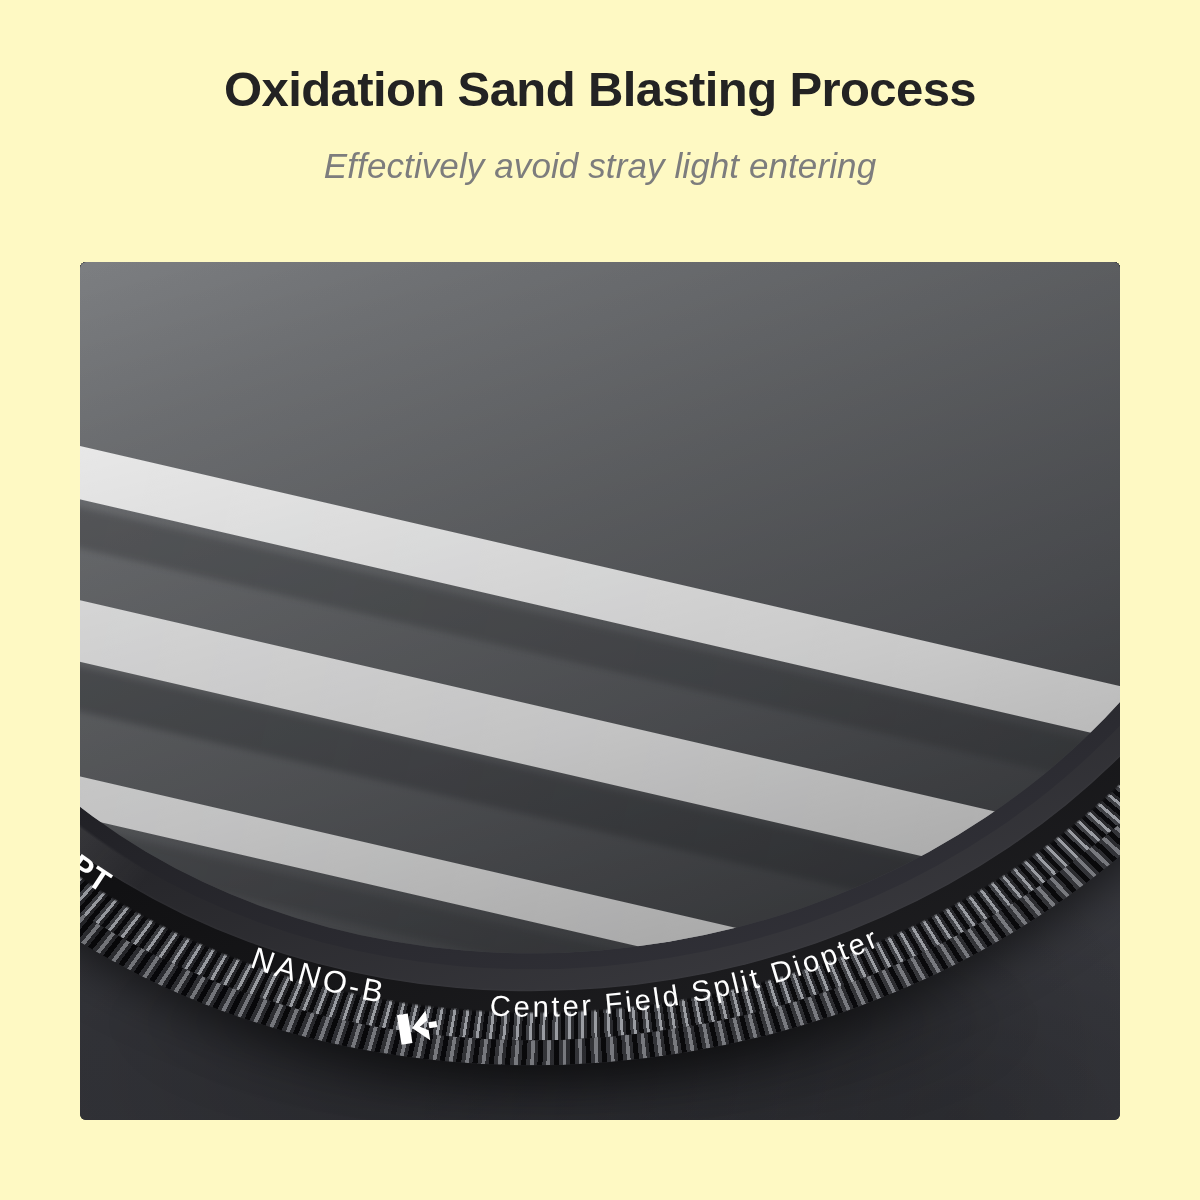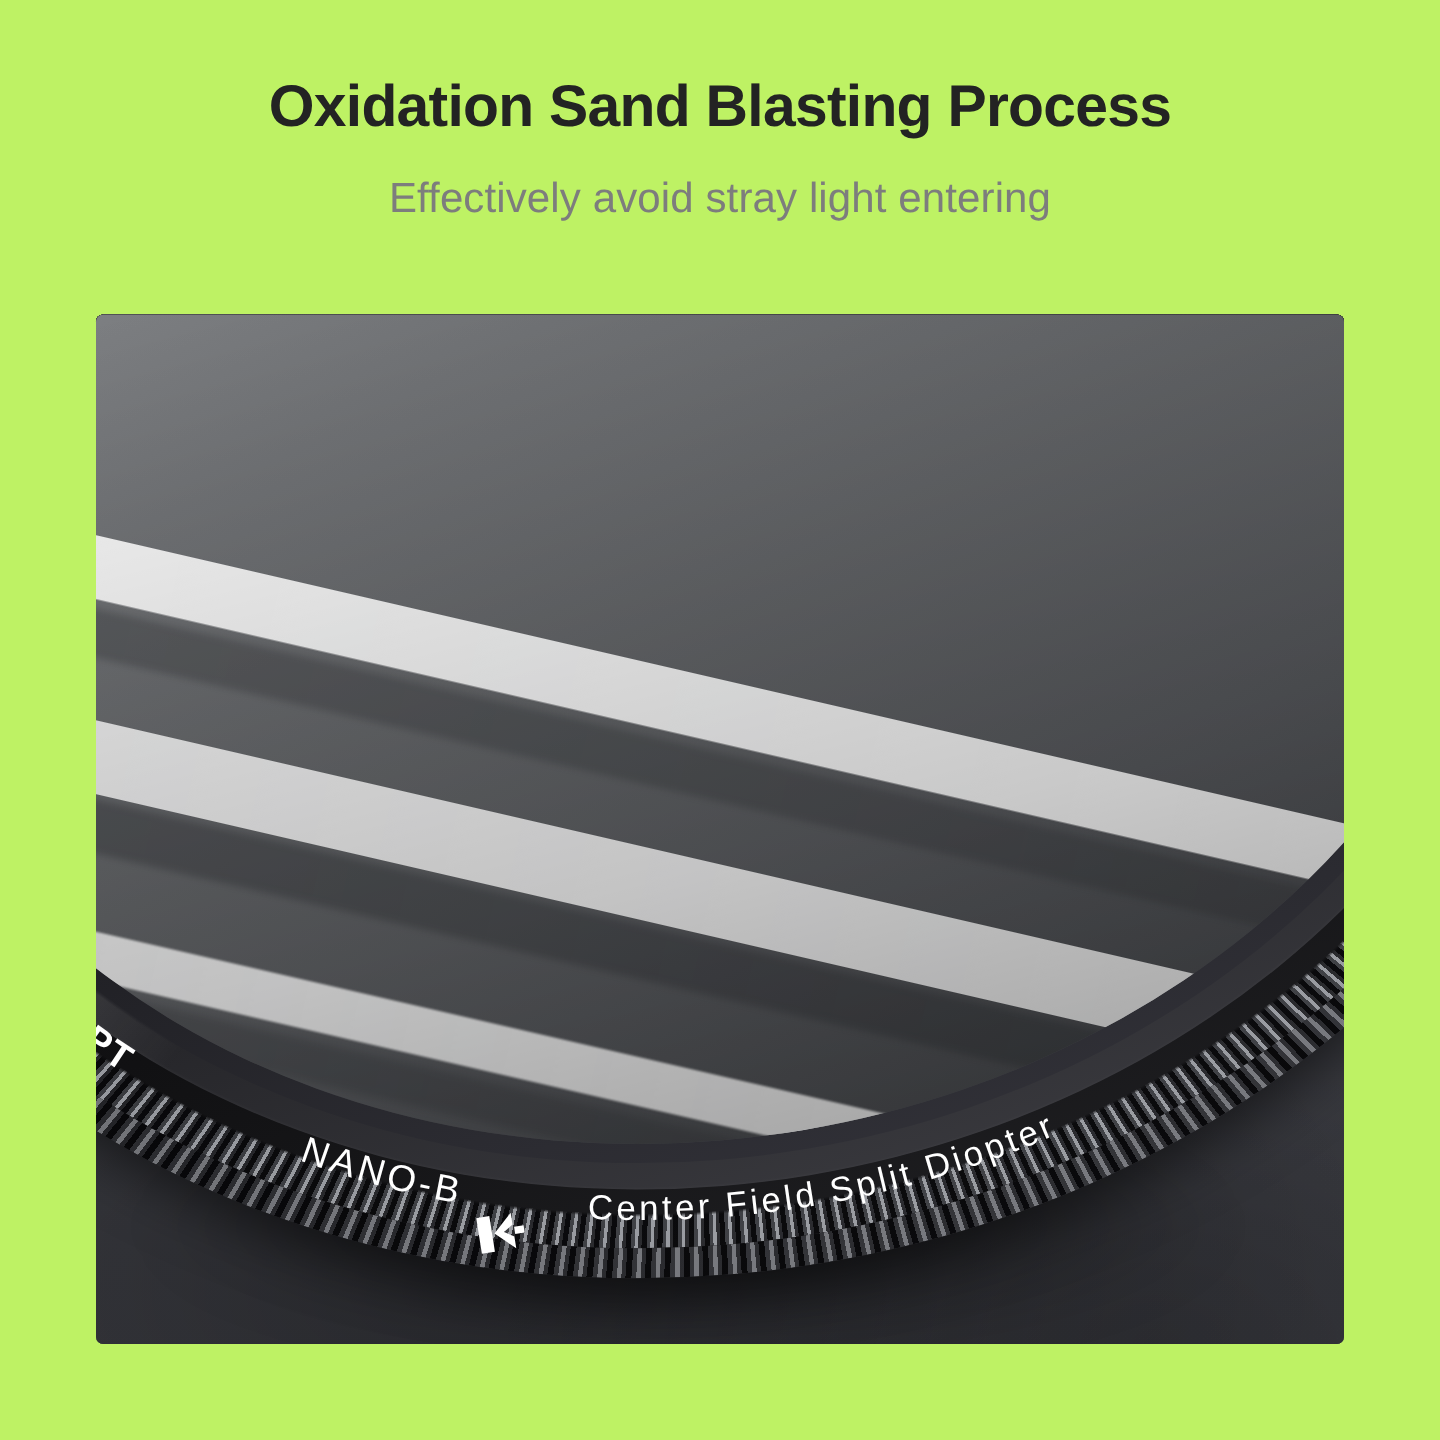--- a/index.html
+++ b/index.html
@@ -3,39 +3,40 @@
 <meta charset="utf-8">
 <style>
   * { margin:0; padding:0; box-sizing:border-box; }
   html, body {
     width:1200px; height:1200px;
     background:#ffffff;
     font-family:"Liberation Sans", sans-serif;
     overflow:hidden;
   }
 
-  .page { position:relative; width:1200px; height:1200px; background:#bef264; }
+  .page { position:relative; width:1200px; height:1200px; background:#fef9c3; }
 
   
   .headings { position:absolute; top:0; left:0; width:1200px; text-align:center; }
   .title {
     margin-top:62px;
     font-size:49px;
     font-weight:800;
     letter-spacing:-0.6px;
     color:#232323;
     line-height:1.12;
   }
   .subtitle {
     margin-top:28px;
     font-size:35px;
     font-weight:400;
     color:#7d7d7d;
     letter-spacing:0.1px;
     line-height:1.2;
+    font-style:italic;
   }
 
   
   .photo {
     position:absolute;
     left:80px; top:262px;
     width:1040px; height:858px;
     border-radius:6px;
     overflow:hidden;
     background:#3d3e44;

